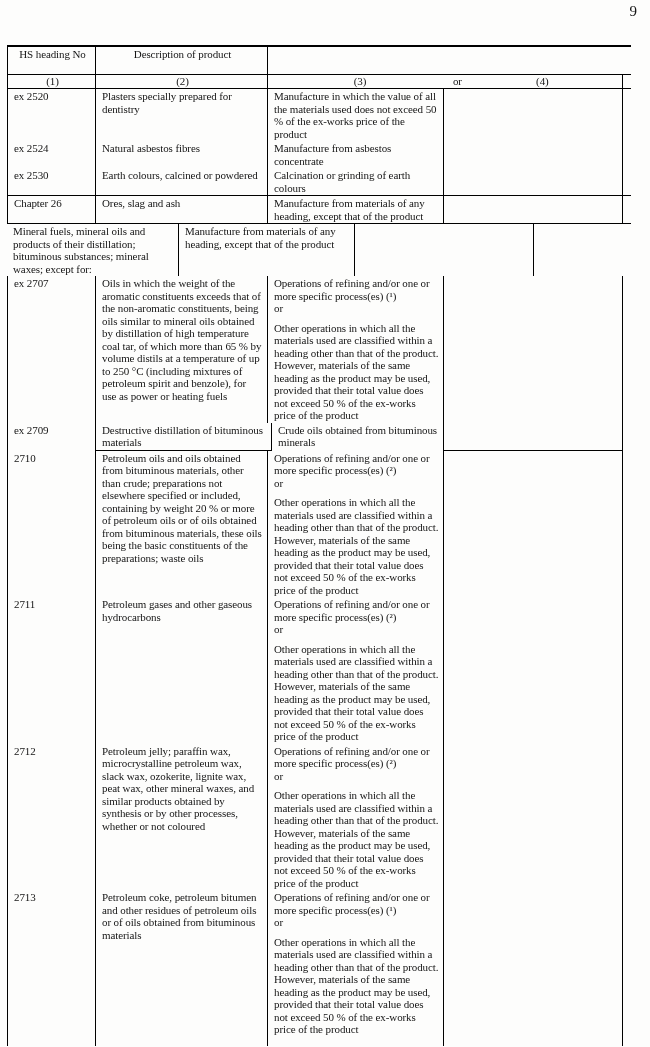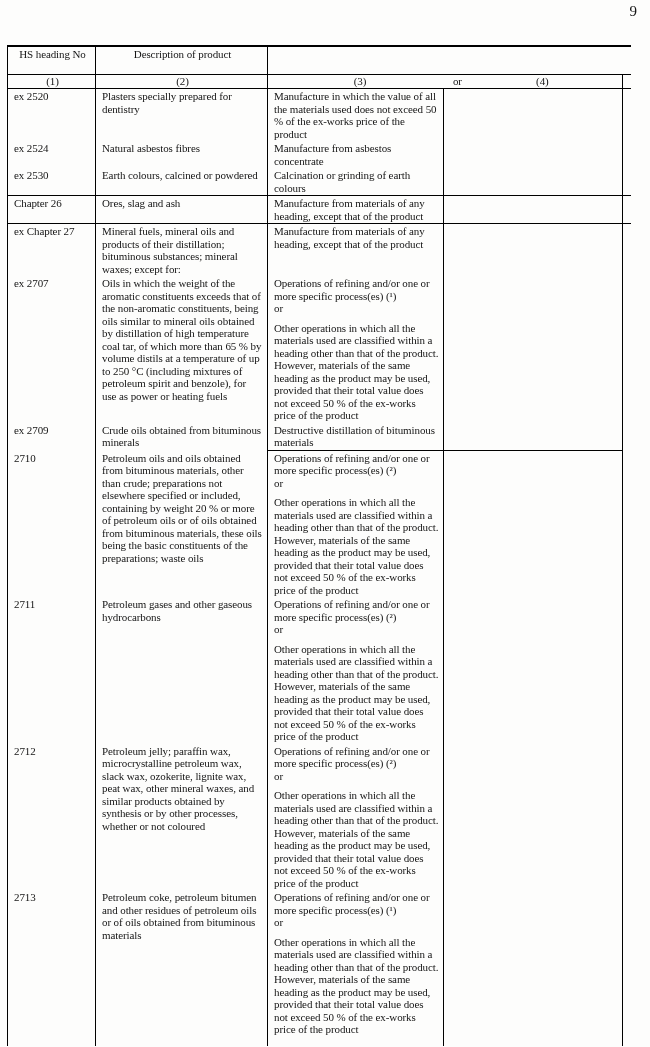--- a/index.html
+++ b/index.html
@@ -111,43 +111,42 @@
             <div class="cell c1">Chapter 26</div>
             <div class="cell c2">Ores, slag and ash</div>
             <div class="cell c3">
               <p>Manufacture from materials of any heading, except that of the product</p>
             </div>
             <div class="cell c4"></div>
           </div>
         </div>
         <div class="group">
           <div class="row entry">
-            <div class="cell c1">ex Chapter 27</div>
             <div class="cell c2">Mineral fuels, mineral oils and products of their distillation; bituminous substances; mineral waxes; except for:</div>
             <div class="cell c3">
               <p>Manufacture from materials of any heading, except that of the product</p>
             </div>
             <div class="cell c4"></div>
           </div>
           <div class="row entry">
             <div class="cell c1">ex 2707</div>
             <div class="cell c2">Oils in which the weight of the aromatic constituents exceeds that of the non-aromatic constituents, being oils similar to mineral oils obtained by distillation of high temperature coal tar, of which more than 65 % by volume distils at a temperature of up to 250 °C (including mixtures of petroleum spirit and benzole), for use as power or heating fuels</div>
             <div class="cell c3">
               <p>Operations of refining and/or one or more specific process(es) (¹)</p>
               <p class="or-line">or</p>
               <p>Other operations in which all the materials used are classified within a heading other than that of the product. However, materials of the same heading as the product may be used, provided that their total value does not exceed 50 % of the ex-works price of the product</p>
             </div>
             <div class="cell c4"></div>
           </div>
           <div class="row entry">
             <div class="cell c1">ex 2709</div>
-            <div class="cell c2">Crude oils obtained from bituminous minerals</div>
             <div class="cell c3 seg-end">
               <p>Destructive distillation of bituminous materials</p>
             </div>
+            <div class="cell c2">Crude oils obtained from bituminous minerals</div>
             <div class="cell c4 seg-end"></div>
           </div>
           <div class="row entry">
             <div class="cell c1">2710</div>
             <div class="cell c2">Petroleum oils and oils obtained from bituminous materials, other than crude; preparations not elsewhere specified or included, containing by weight 20 % or more of petroleum oils or of oils obtained from bituminous materials, these oils being the basic constituents of the preparations; waste oils</div>
             <div class="cell c3">
               <p>Operations of refining and/or one or more specific process(es) (²)</p>
               <p class="or-line">or</p>
               <p>Other operations in which all the materials used are classified within a heading other than that of the product. However, materials of the same heading as the product may be used, provided that their total value does not exceed 50 % of the ex-works price of the product</p>
             </div>

